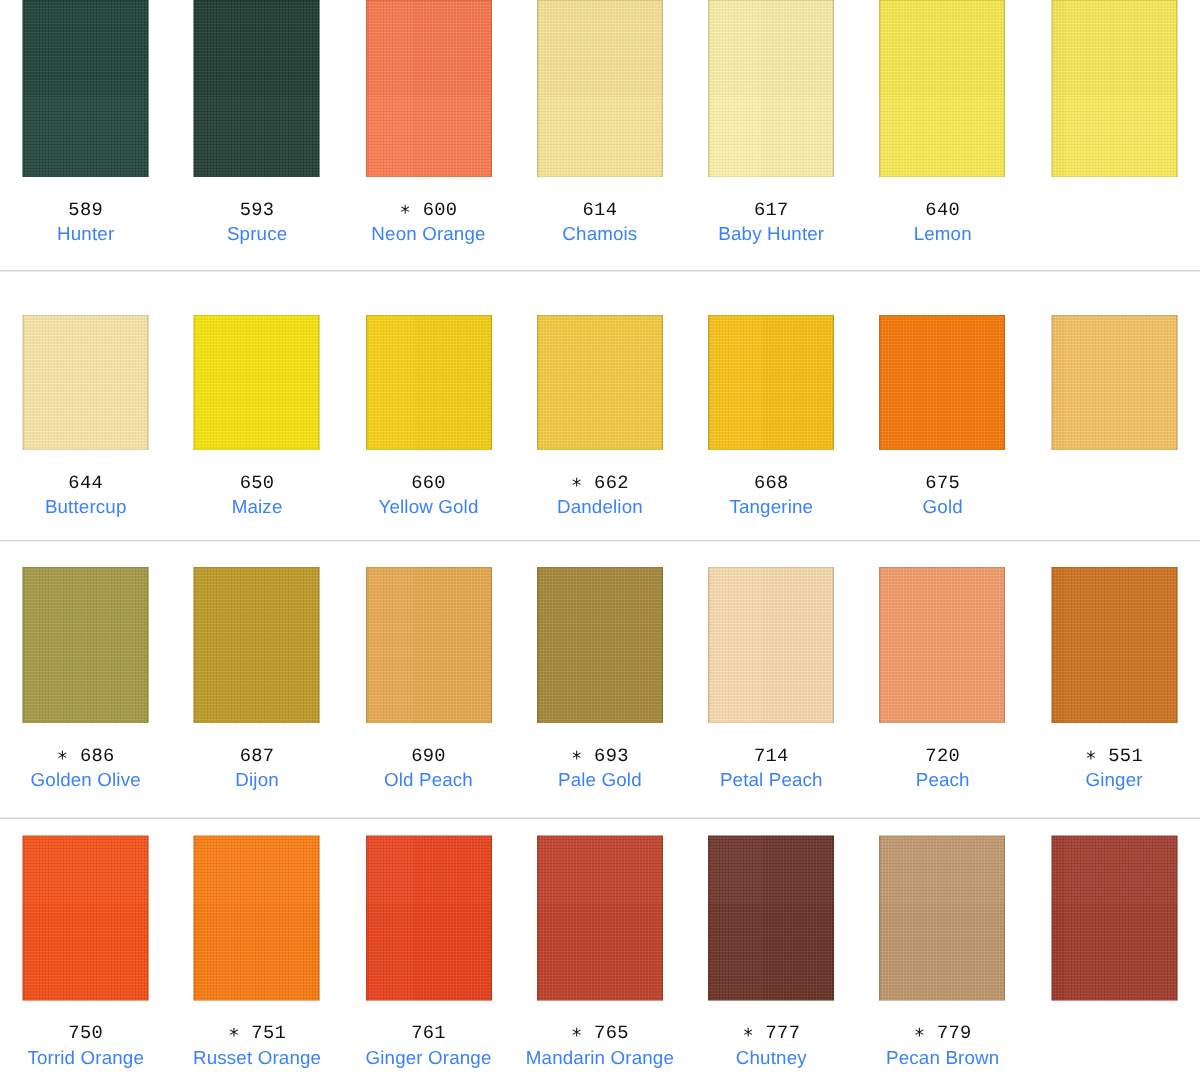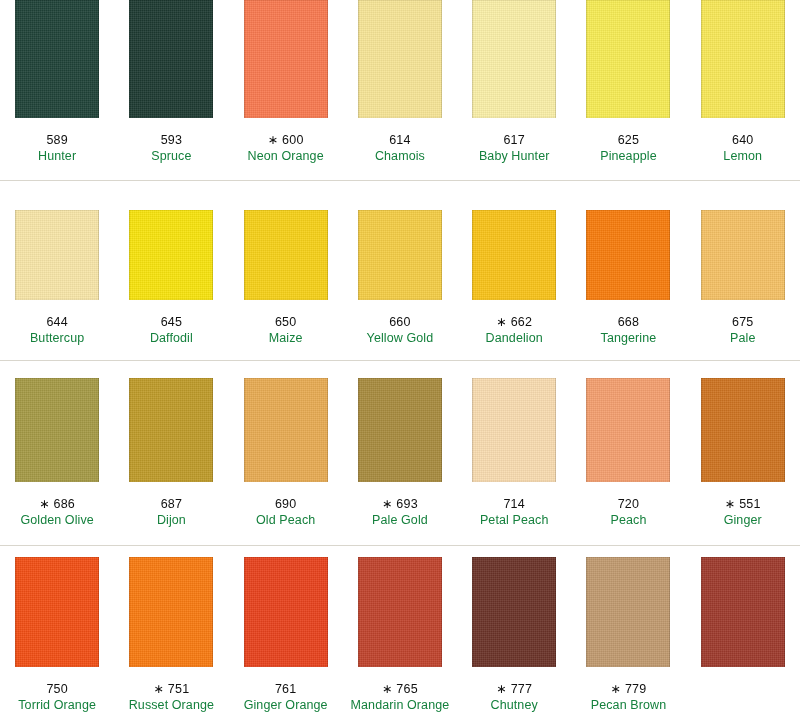--- a/index.html
+++ b/index.html
@@ -119,27 +119,28 @@
     padding-top: 14px;
     box-sizing: border-box;
     line-height: 1.28;
   }
 
   .code-line {
     font-size: 12.5px;
     letter-spacing: 0.2px;
     white-space: nowrap;
     color: #111111;
+    font-family: Liberation Mono, monospace;
   }
 
   .name-line {
     font-size: 12.5px;
     letter-spacing: 0.1px;
     white-space: nowrap;
-    color: #15803d;
+    color: #3b82f6;
   }
 </style>
 </head>
 <body>
 
 <div id="chart">
     <div class="swatch-row r0">
       <div class="swatch-band">
         <div class="cell">
           <div class="chip" title="Hunter" style="background: rgb(31, 66, 56);"></div>
@@ -176,24 +177,20 @@
           <div class="code-line">∗ 600</div>
           <div class="name-line">Neon Orange</div>
         </div>
         <div class="label-cell">
           <div class="code-line">614</div>
           <div class="name-line">Chamois</div>
         </div>
         <div class="label-cell">
           <div class="code-line">617</div>
           <div class="name-line">Baby Hunter</div>
-        </div>
-        <div class="label-cell">
-          <div class="code-line">625</div>
-          <div class="name-line">Pineapple</div>
         </div>
         <div class="label-cell">
           <div class="code-line">640</div>
           <div class="name-line">Lemon</div>
         </div>
       </div>
     </div>
     <div class="swatch-row r1">
       <div class="row-rule" style="top: 0px;"></div>
       <div class="swatch-band">
@@ -218,42 +215,38 @@
         <div class="cell">
           <div class="chip" title="Gold" style="background: rgb(245, 193, 100);"></div>
         </div>
       </div>
       <div class="label-band">
         <div class="label-cell">
           <div class="code-line">644</div>
           <div class="name-line">Buttercup</div>
         </div>
         <div class="label-cell">
-          <div class="code-line">645</div>
-          <div class="name-line">Daffodil</div>
-        </div>
-        <div class="label-cell">
           <div class="code-line">650</div>
           <div class="name-line">Maize</div>
         </div>
         <div class="label-cell">
           <div class="code-line">660</div>
           <div class="name-line">Yellow Gold</div>
         </div>
         <div class="label-cell">
           <div class="code-line">∗ 662</div>
           <div class="name-line">Dandelion</div>
         </div>
         <div class="label-cell">
           <div class="code-line">668</div>
           <div class="name-line">Tangerine</div>
         </div>
         <div class="label-cell">
           <div class="code-line">675</div>
-          <div class="name-line">Pale</div>
+          <div class="name-line">Gold</div>
         </div>
       </div>
     </div>
     <div class="swatch-row r2">
       <div class="row-rule" style="top: 0px;"></div>
       <div class="swatch-band">
         <div class="cell">
           <div class="chip" title="Golden Olive" style="background: rgb(165, 154, 69);"></div>
         </div>
         <div class="cell">

